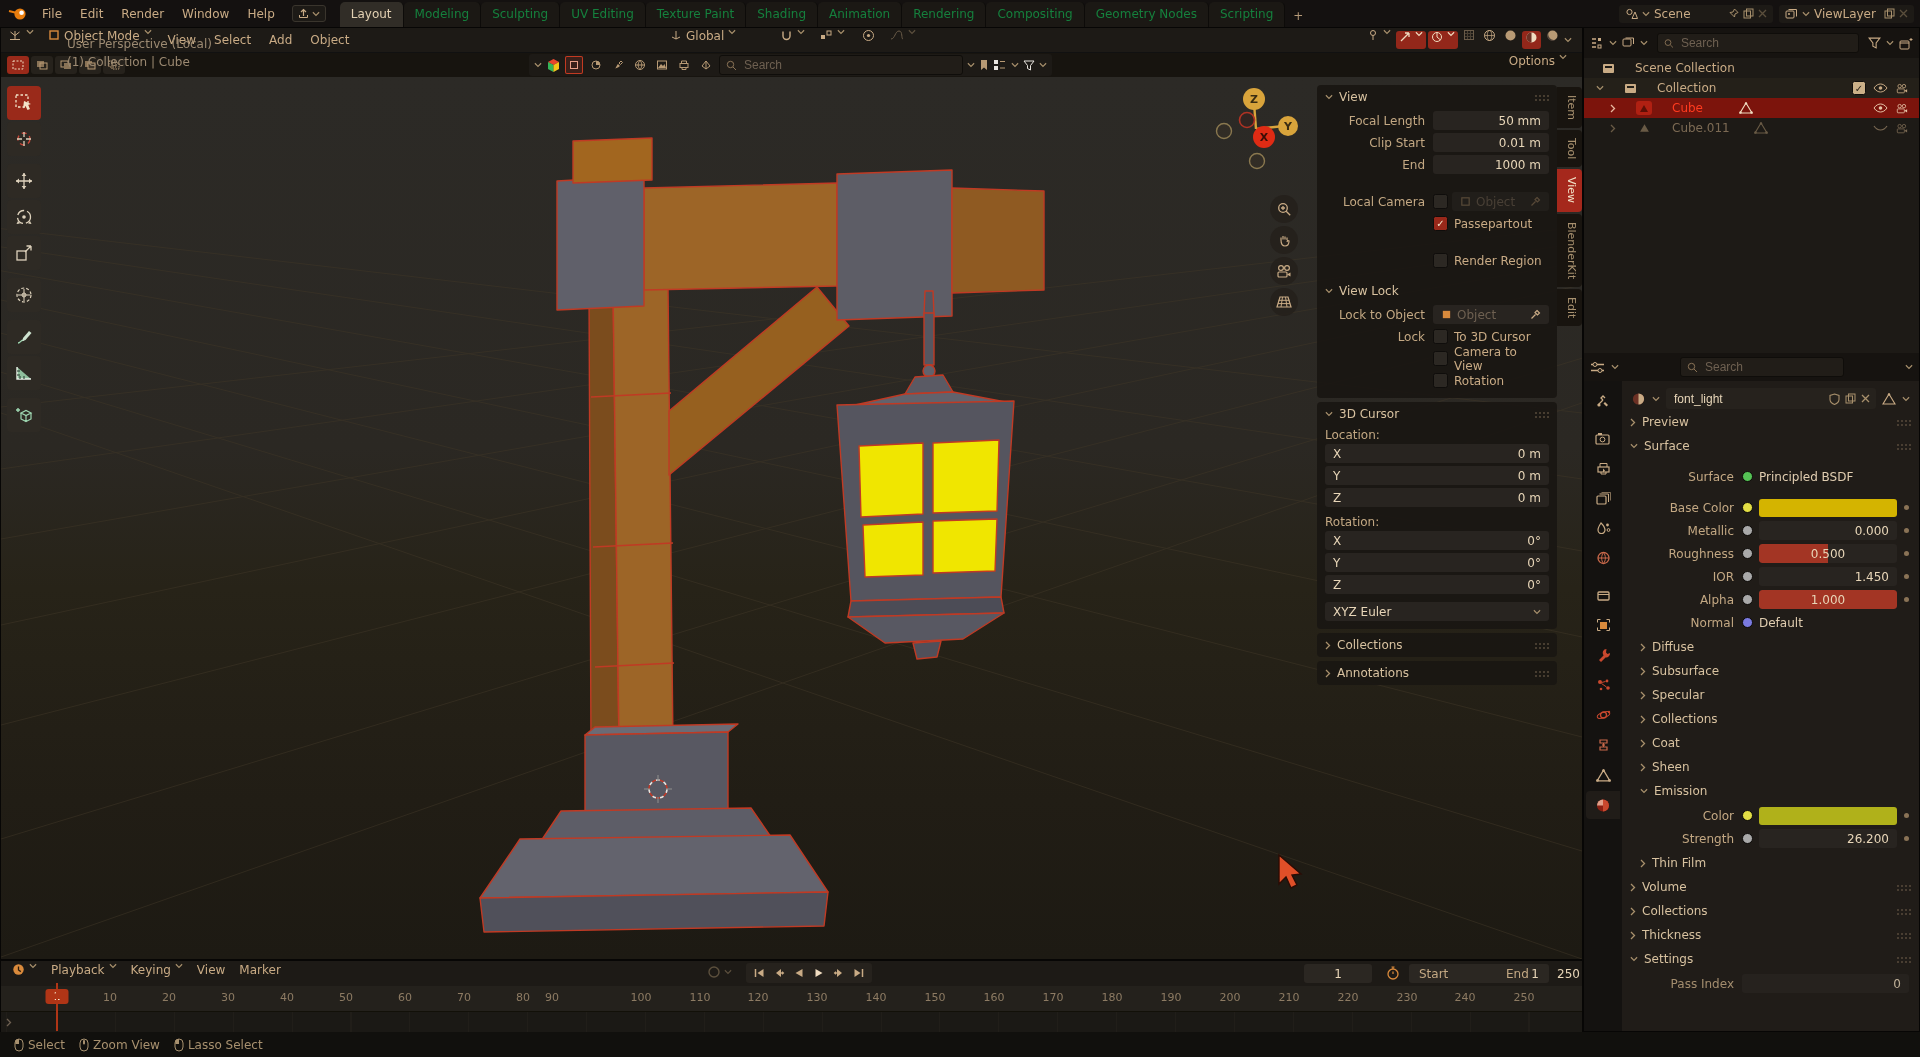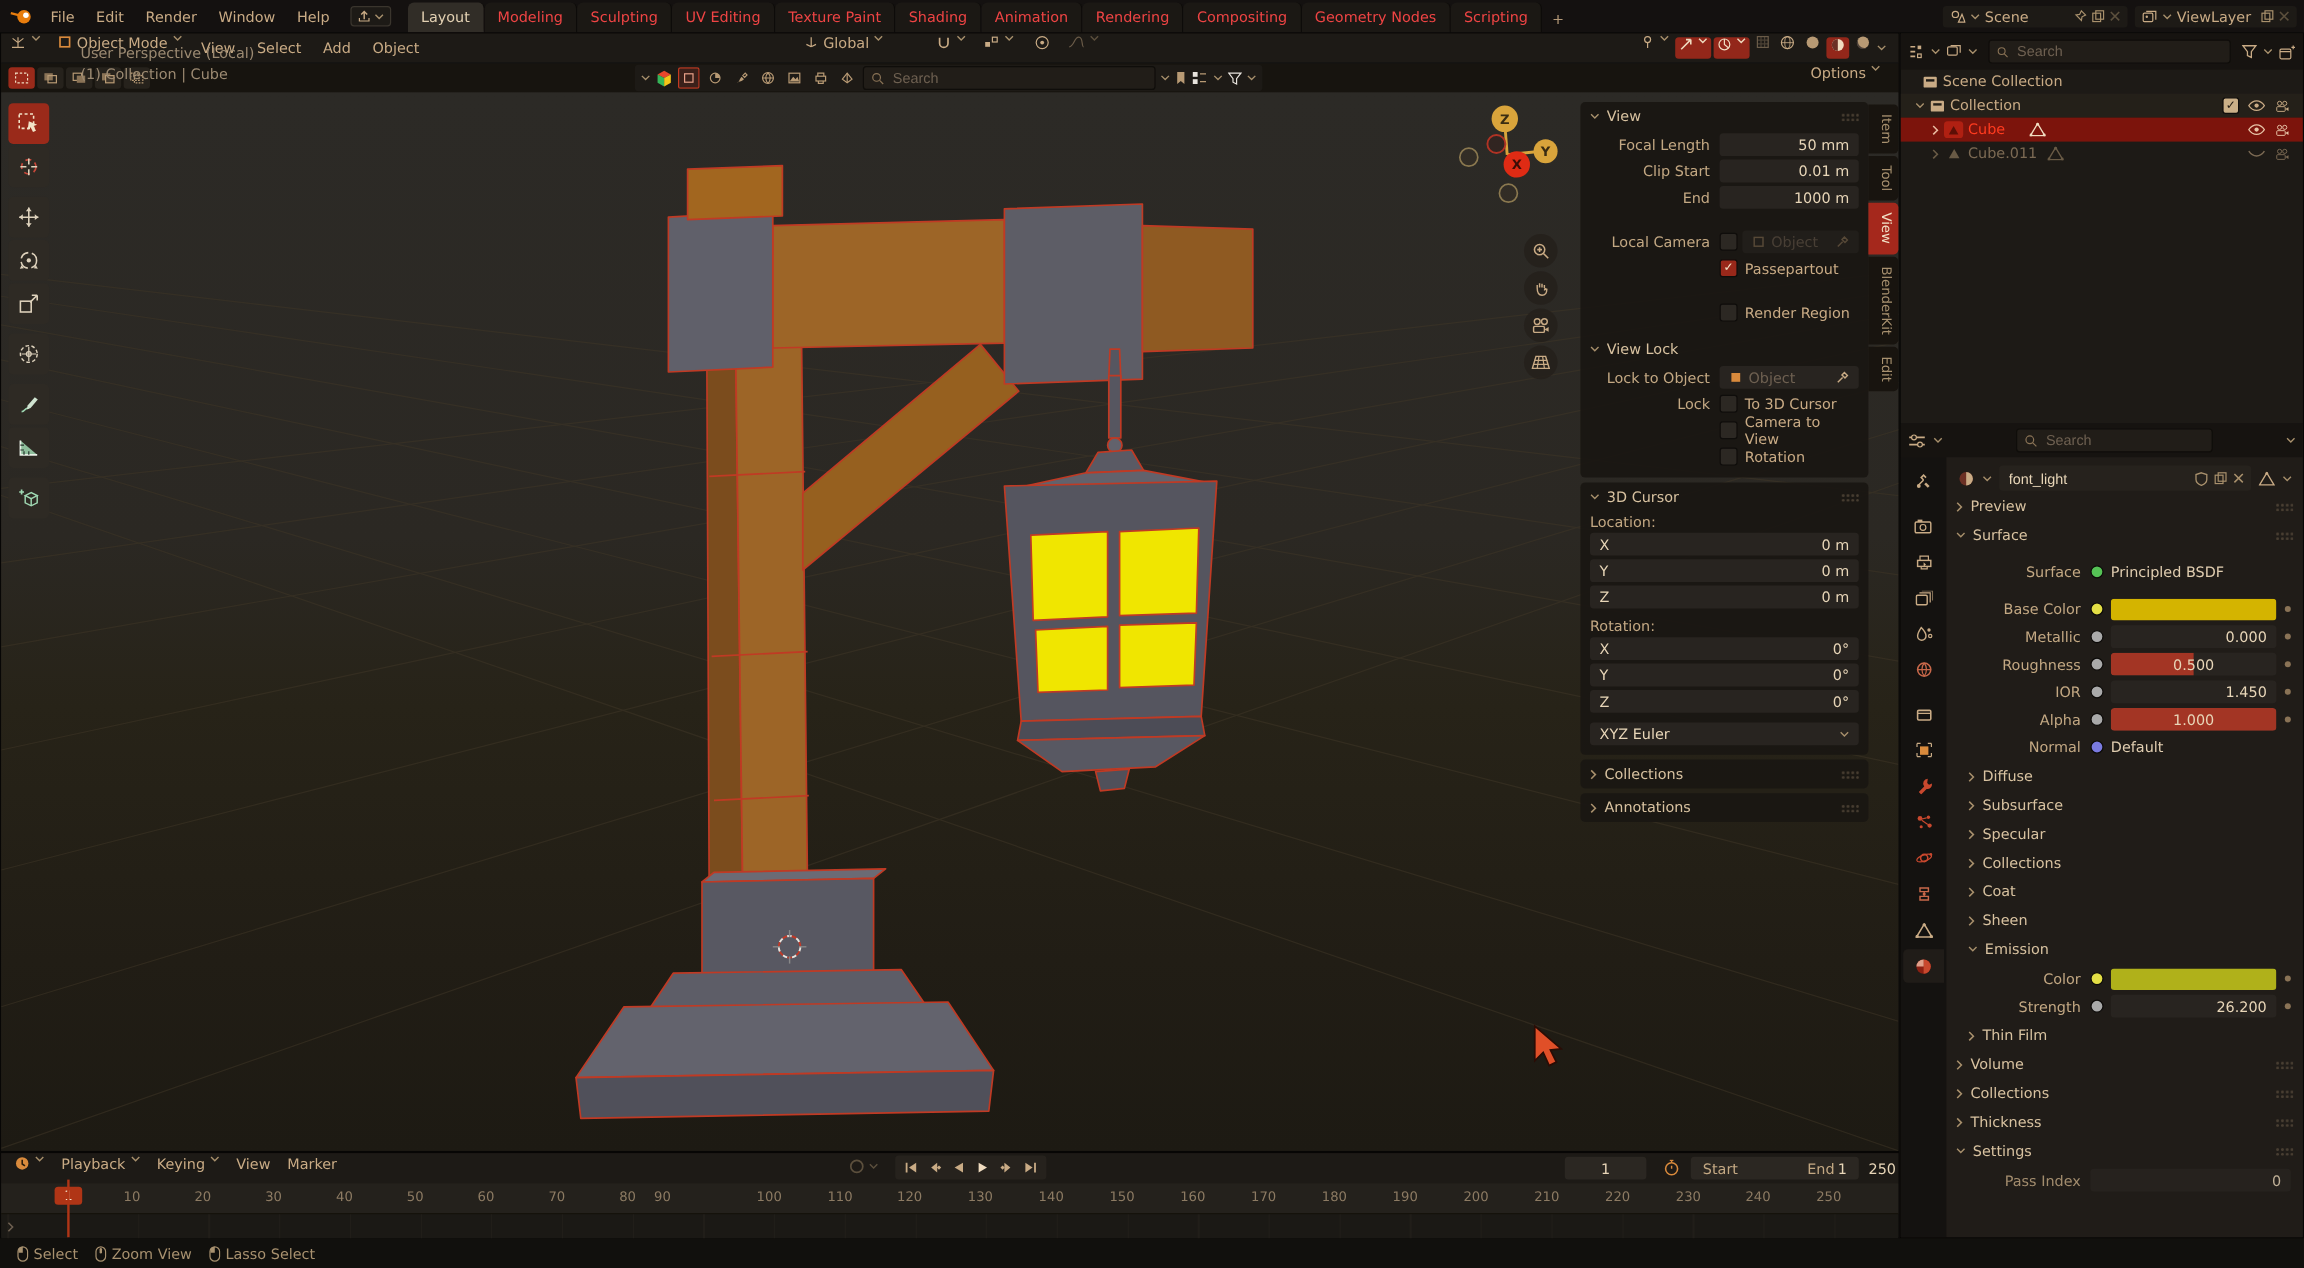--- a/index.html
+++ b/index.html
@@ -9,21 +9,21 @@
   svg.i{display:block;}
   input{font-family:Liberation Sans, sans-serif;}
 
   
   .topbar{position:absolute;left:0;top:0;width:1920px;height:27px;background:#141110;
           display:flex;align-items:center;border-bottom:1px solid #060504;}
   .menu{padding:0 9px;color:#c9ab85;}
   .tbtool{display:flex;align-items:center;gap:3px;border:1px solid #3a352d;border-radius:3px;
           padding:2px 5px;margin:0 8px;background:#1d1a16;}
   .wstabs{display:flex;align-items:flex-end;height:27px;margin-left:6px;}
-  .wstab{padding:5px 11px 6px;color:#ef4444;background:#1b1814;border-right:1px solid #0d0b09;
+  .wstab{padding:5px 11px 6px;color:#15803d;background:#1b1814;border-right:1px solid #0d0b09;
          border-radius:5px 5px 0 0;white-space:nowrap;}
   .wstab.active{background:#312d27;color:#e2d0b2;}
   .wsplus{padding:4px 8px;color:#b59a78;}
   .sel{display:flex;align-items:center;gap:4px;background:#1d1a16;border-radius:3px;padding:2px 6px;margin-right:6px;}
   .dim{opacity:.45;}
 
   
   .vp{position:absolute;left:0;top:27px;width:1583px;height:933px;background:#1d1a16;
       border:1px solid #070605;box-sizing:border-box;}
   .vph1{height:24px;background:#1d1a16;display:flex;align-items:center;position:relative;border-bottom:1px solid #111;}
@@ -76,21 +76,21 @@
   .ntabs{position:absolute;left:1556px;top:59px;width:25px;display:flex;flex-direction:column;gap:2px;}
   .vtab{writing-mode:vertical-rl;background:#18140f;color:#a8916f;padding:8px 4px;font-size:11px;
         border-radius:0 4px 4px 0;text-align:center;}
   .vtab.active{background:#a5281c;color:#f2e2c8;}
 
   
   .rightcol{position:absolute;left:1583px;top:27px;width:337px;height:1005px;background:#1d1a16;
             border:1px solid #070605;box-sizing:border-box;}
   .outliner{position:absolute;left:0;top:0;width:335px;height:325px;background:#1d1a16;border-bottom:2px solid #070605;}
   .ohead{height:30px;display:flex;align-items:center;gap:5px;padding:0 6px;background:#161310;}
-  .orow{display:flex;align-items:center;height:20px;padding:0 4px;gap:4px;}
+  .orow{display:flex;align-items:center;height:20px;padding:0 4px;gap:20px;}
   .orow .right{margin-left:auto;display:flex;align-items:center;gap:7px;padding-right:6px;}
   .orow.selected{background:#7c140c;}
   .oname{white-space:nowrap;}
 
   
   .props{position:absolute;left:0;top:325px;width:335px;height:678px;background:#201c18;overflow:hidden;}
   .pheadbar{height:28px;display:flex;align-items:center;gap:6px;background:#161310;padding:0 6px;}
   .ptabs{position:absolute;left:0;top:28px;width:38px;height:650px;background:#141210;
          display:flex;flex-direction:column;align-items:center;padding-top:6px;box-sizing:border-box;}
   .ptab{width:34px;height:28px;margin-bottom:2px;display:flex;align-items:center;justify-content:center;border-radius:4px 0 0 4px;}

